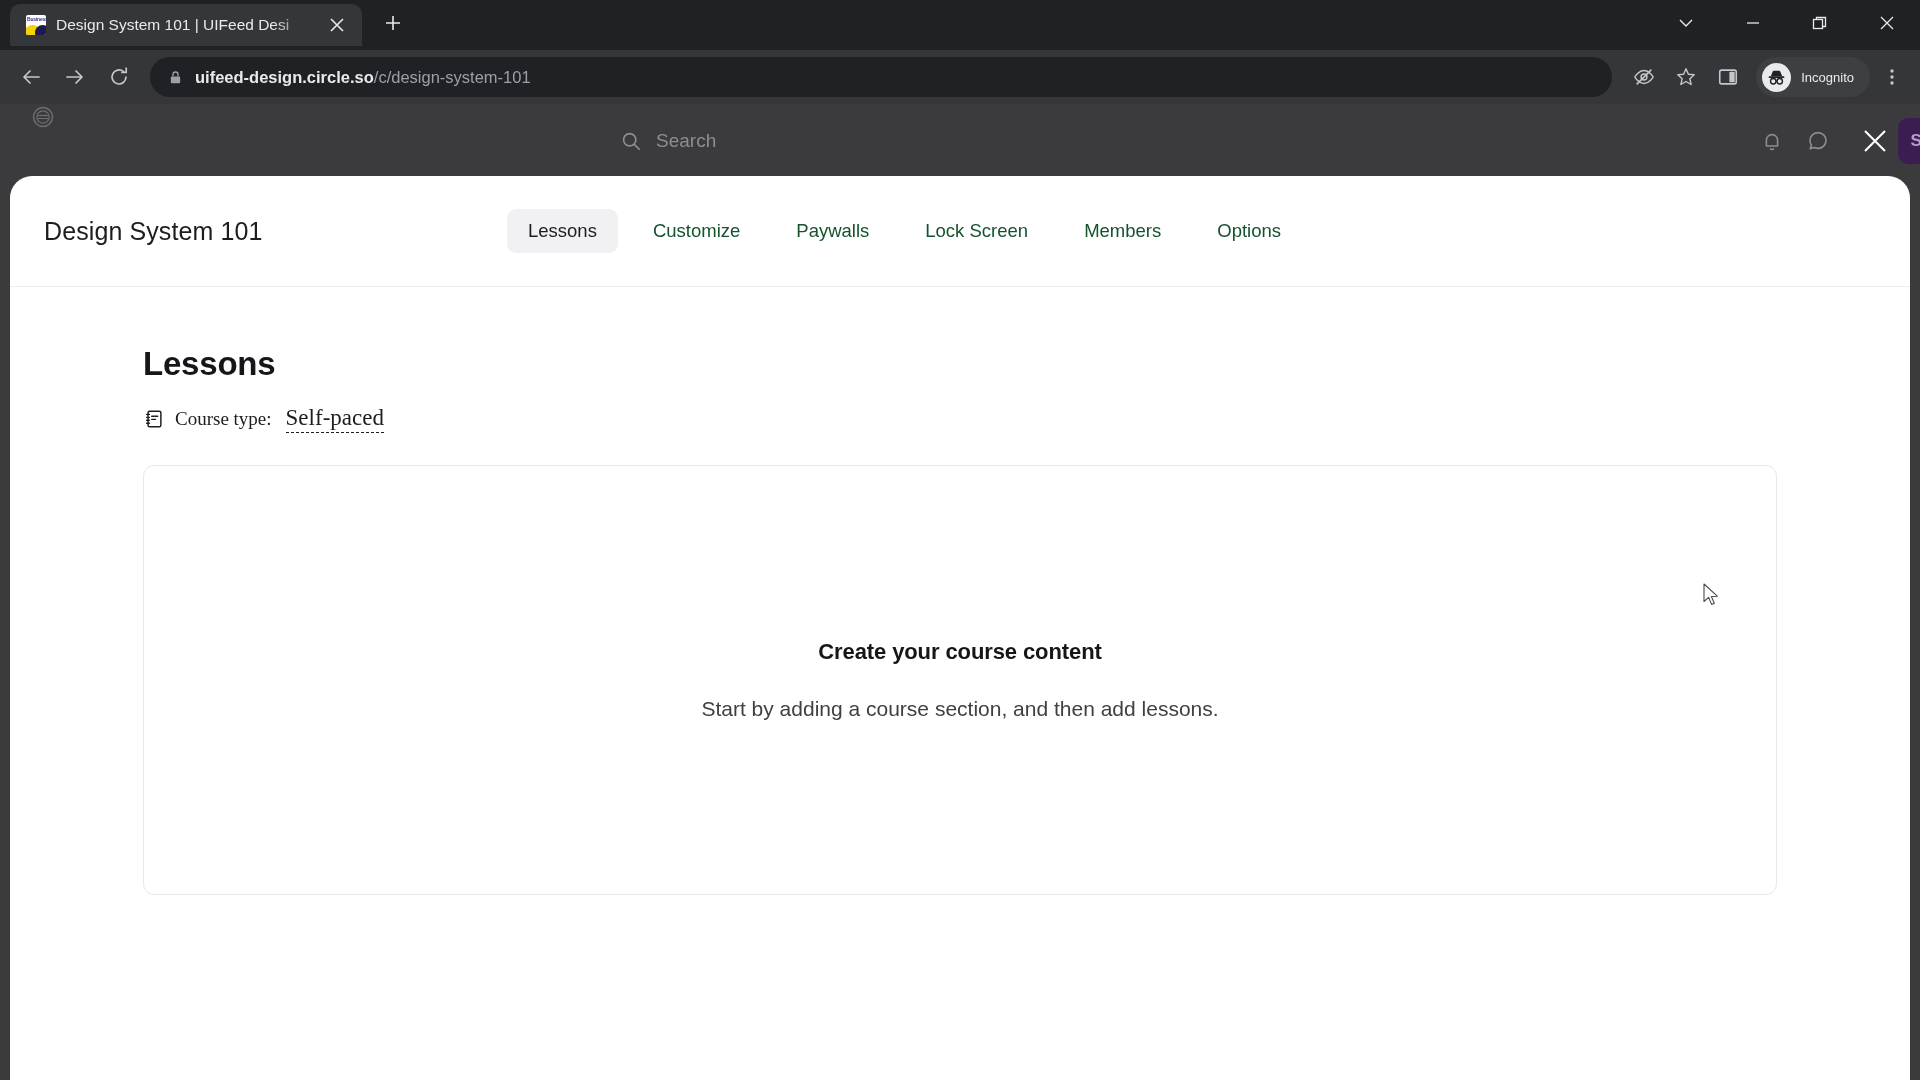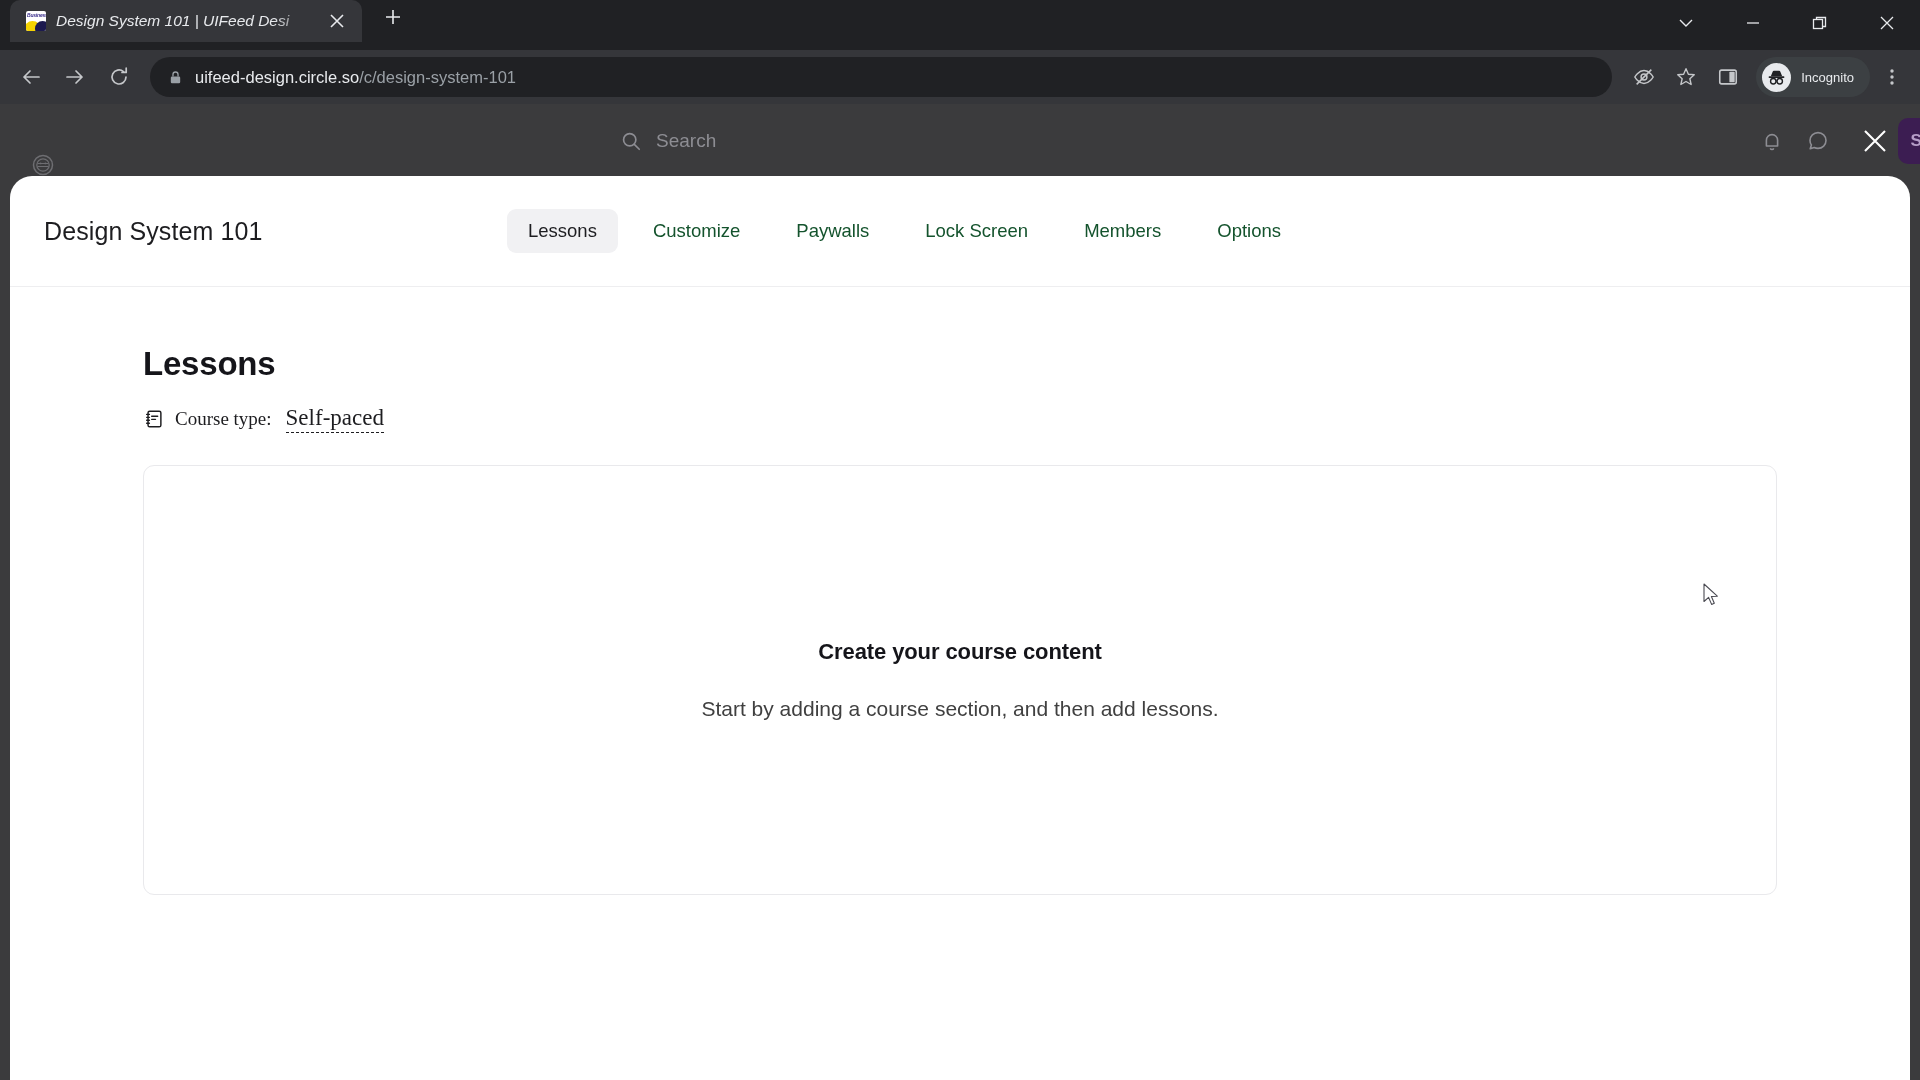--- a/index.html
+++ b/index.html
@@ -11,24 +11,23 @@
     background: #202124;
   }
 
   
   .browser { width: 1920px; height: 1080px; position: relative; background: #202124; }
 
   .tabstrip {
     height: 50px;
     background: #202124;
     display: flex;
-    align-items: flex-start;
+    align-items: center;
     padding-left: 10px;
     position: relative;
-    font-style: italic;
   }
   .tab {
     display: flex;
     align-items: center;
     gap: 10px;
     height: 42px;
     width: 352px;
     background: #35363a;
     border-radius: 10px 10px 0 0;
     padding: 0 12px 0 16px;
@@ -119,21 +118,21 @@
     min-width: 0;
   }
   .lock-icon { flex: 0 0 auto; color: #9aa0a6; display:flex; align-items:center; }
   .url {
     font-size: 16.5px;
     color: #9aa0a6;
     white-space: nowrap;
     overflow: hidden;
     flex: 1 1 auto;
   }
-  .url b { color: #e8eaed; font-weight: normal; }
+  .url b { color: #e8eaed; font-weight: bold; }
   .tbicon {
     width: 40px; height: 40px;
     display: flex; align-items: center; justify-content: center;
     border-radius: 50%;
     color: #c5c7ca;
     flex: 0 0 auto;
   }
   .incognito-pill {
     display: flex; align-items: center; gap: 10px;
     height: 40px;
@@ -156,21 +155,21 @@
     position: absolute;
     top: 104px; left: 0;
     width: 1920px; height: 976px;
     background: #3b3b3d;
     overflow: hidden;
   }
 
   .appbar {
     height: 74px;
     display: flex;
-    align-items: flex-end;
+    align-items: flex-start;
     position: relative;
     padding: 0 33px 0 30px;
   }
   .appbar-left { width: 42px; display: flex; align-items: center; }
   .community-icon { color: #6e6e72; display: flex; }
   .appbar-search {
     position: absolute;
     left: 620px; top: 0; height: 74px;
     display: flex; align-items: center; gap: 14px;
   }

